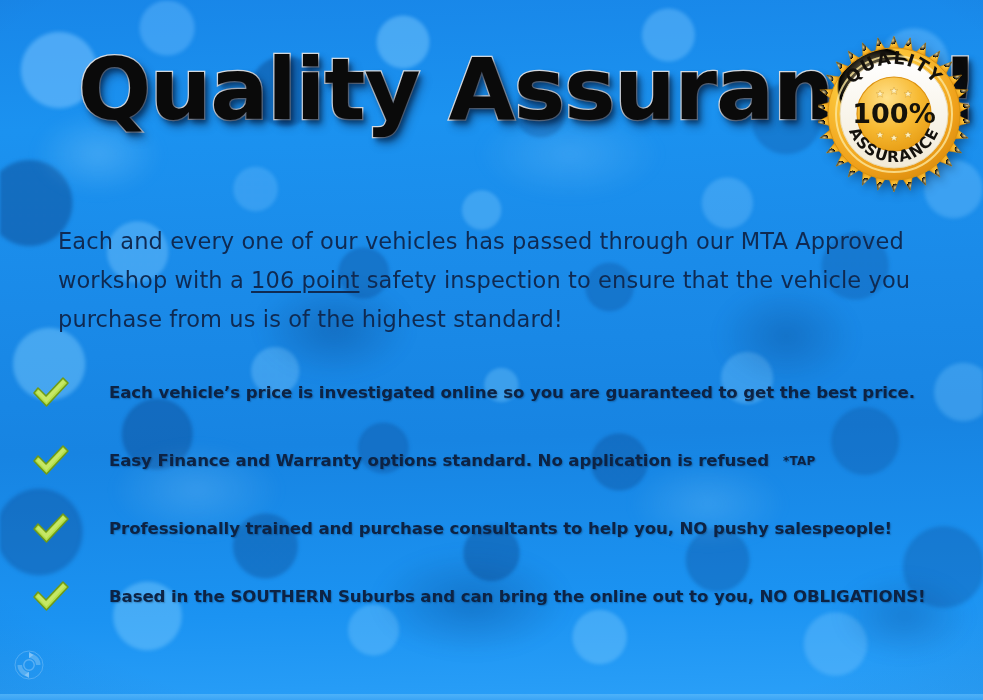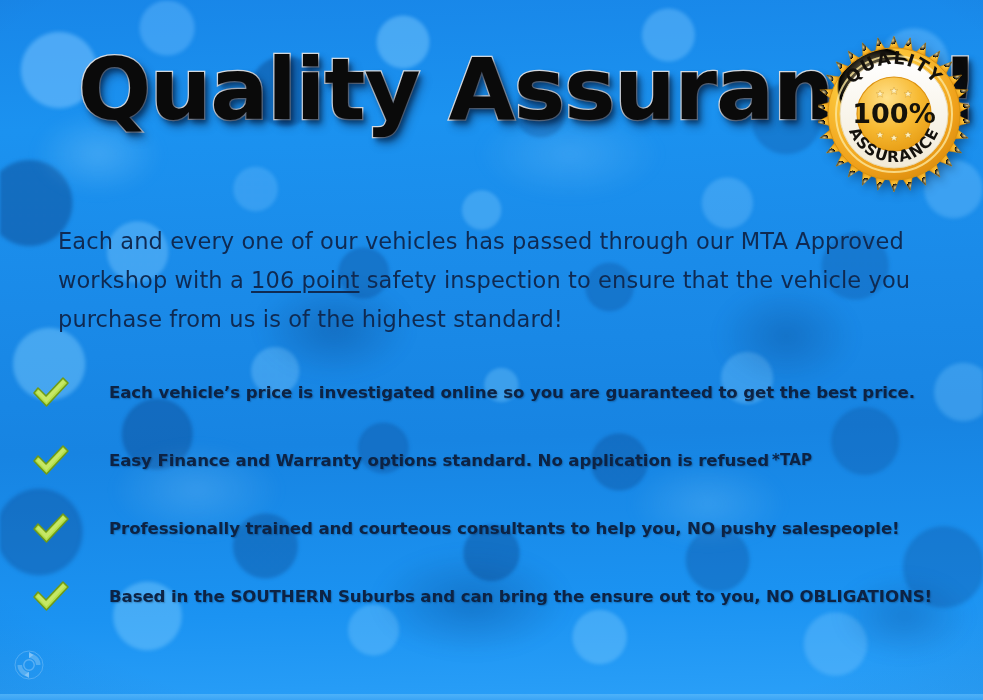--- a/index.html
+++ b/index.html
@@ -170,24 +170,24 @@
   .bullet-text {
     font-family: "DejaVu Sans", sans-serif;
     font-weight: 700;
     font-size: 16.6px;
     color: #0d2344;
     letter-spacing: -.1px;
     text-shadow: 1px 1px 1.5px rgba(0,20,50,.28);
     white-space: nowrap;
   }
   .bullet-note {
-    font-size: 15px;
+    font-size: 12px;
     font-weight: 700;
     letter-spacing: .2px;
-    margin-left: 3px;
+    margin-left: 14px;
     vertical-align: 1px;
   }
 
   
   .watermark {
     position: absolute;
     left: 12px;
     bottom: 18px;
     width: 34px;
     height: 34px;
@@ -319,31 +319,31 @@
       <span class="bullet-text"><span>Easy Finance and Warranty options standard. No application is refused</span><span class="bullet-note">*TAP</span></span>
     </li>
 
     <li class="bullet">
       <span class="check">
         <svg viewBox="0 0 42 36" xmlns="http://www.w3.org/2000/svg" aria-hidden="true">
           <path d="M4 19 L8 14 L16 22 L33 4 L38 9 L16.5 32 Z" fill="#b5e04a" stroke="#6f9a18" stroke-width="1.6" stroke-linejoin="round"></path>
           <path d="M6.5 18.6 L9 15.9 L16.2 23.4 L33 6 L35.2 8.3 L16.4 28.4 Z" fill="#d4ec7c" opacity=".55"></path>
         </svg>
       </span>
-      <span class="bullet-text"><span>Professionally trained and courteous consultants to help you, NO pushy salespeople!</span><span class="bullet-note"></span></span>
+      <span class="bullet-text"><span>Professionally trained and purchase consultants to help you, NO pushy salespeople!</span><span class="bullet-note"></span></span>
     </li>
 
     <li class="bullet">
       <span class="check">
         <svg viewBox="0 0 42 36" xmlns="http://www.w3.org/2000/svg" aria-hidden="true">
           <path d="M4 19 L8 14 L16 22 L33 4 L38 9 L16.5 32 Z" fill="#b5e04a" stroke="#6f9a18" stroke-width="1.6" stroke-linejoin="round"></path>
           <path d="M6.5 18.6 L9 15.9 L16.2 23.4 L33 6 L35.2 8.3 L16.4 28.4 Z" fill="#d4ec7c" opacity=".55"></path>
         </svg>
       </span>
-      <span class="bullet-text"><span>Based in the SOUTHERN Suburbs and can bring the ensure out to you, NO OBLIGATIONS!</span><span class="bullet-note"></span></span>
+      <span class="bullet-text"><span>Based in the SOUTHERN Suburbs and can bring the online out to you, NO OBLIGATIONS!</span><span class="bullet-note"></span></span>
     </li>
 
   </ul>
 
   <div class="watermark">
     <svg viewBox="0 0 34 34" xmlns="http://www.w3.org/2000/svg" aria-hidden="true">
       <circle cx="17" cy="17" r="14" fill="none" stroke="#cfe8fb" stroke-width="1" opacity=".5"></circle>
       <path d="M17 5.5 A11.5 11.5 0 0 1 28.5 17 L24 17 A7 7 0 0 0 17 10 Z" fill="#9fd2f5" opacity=".75"></path>
       <path d="M17 28.5 A11.5 11.5 0 0 1 5.5 17 L10 17 A7 7 0 0 0 17 24 Z" fill="#9fd2f5" opacity=".75"></path>
       <path d="M17 4 l4.5 3 -4.5 3 Z" fill="#e6f3fd" opacity=".8"></path>

